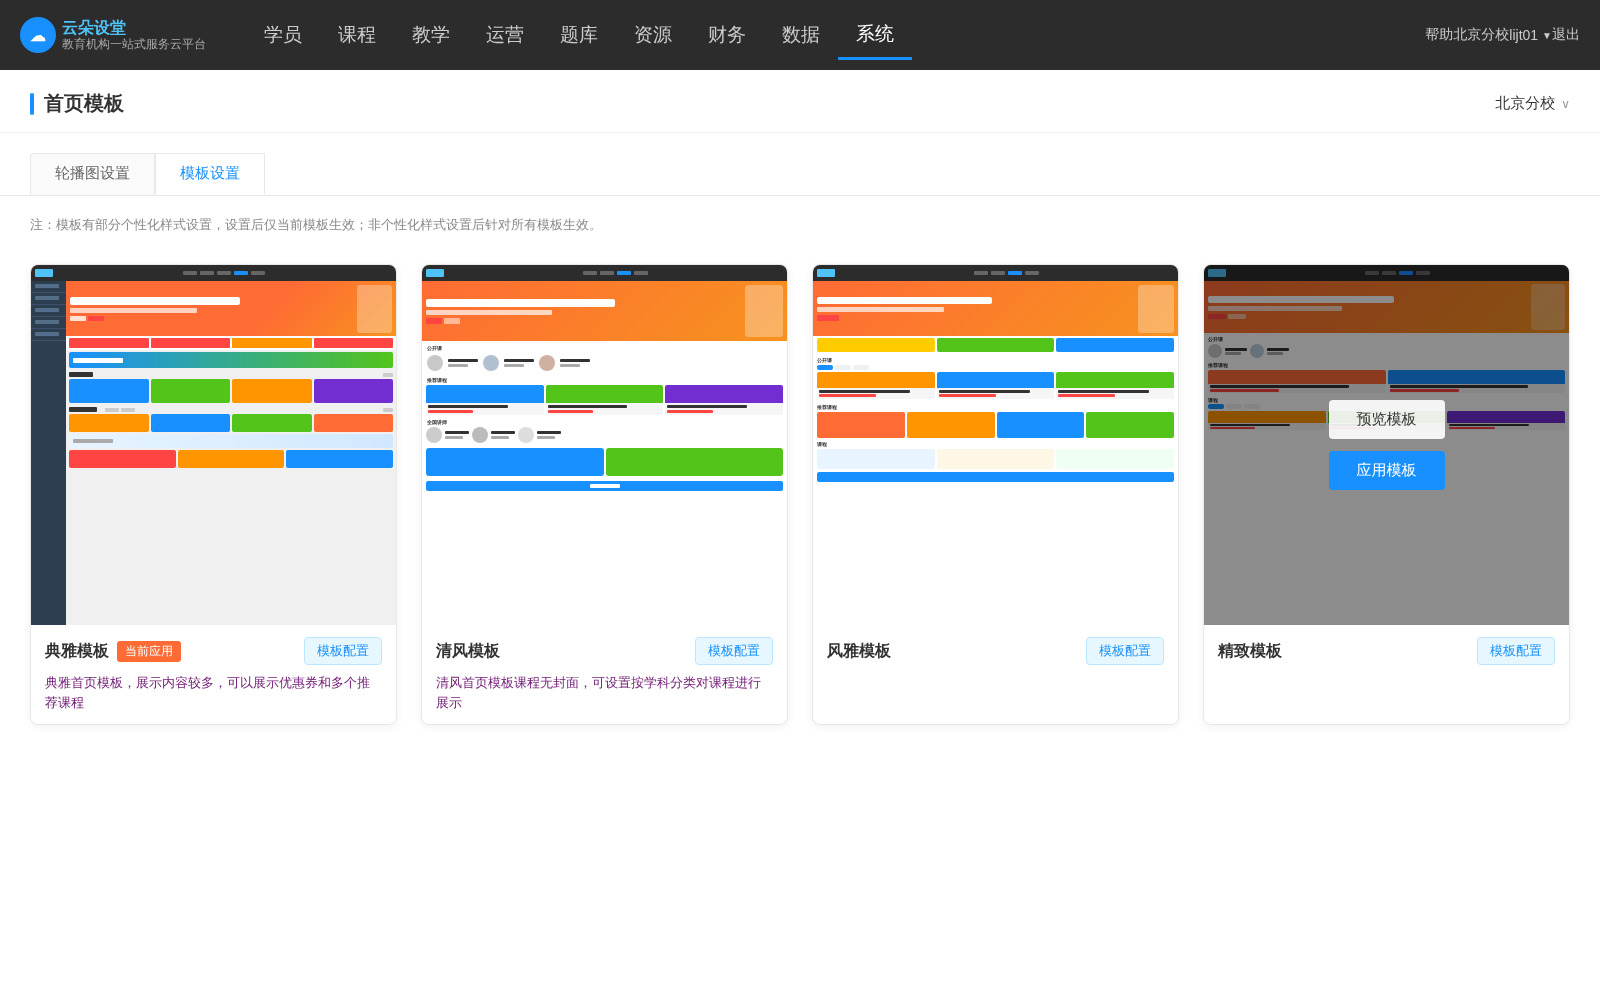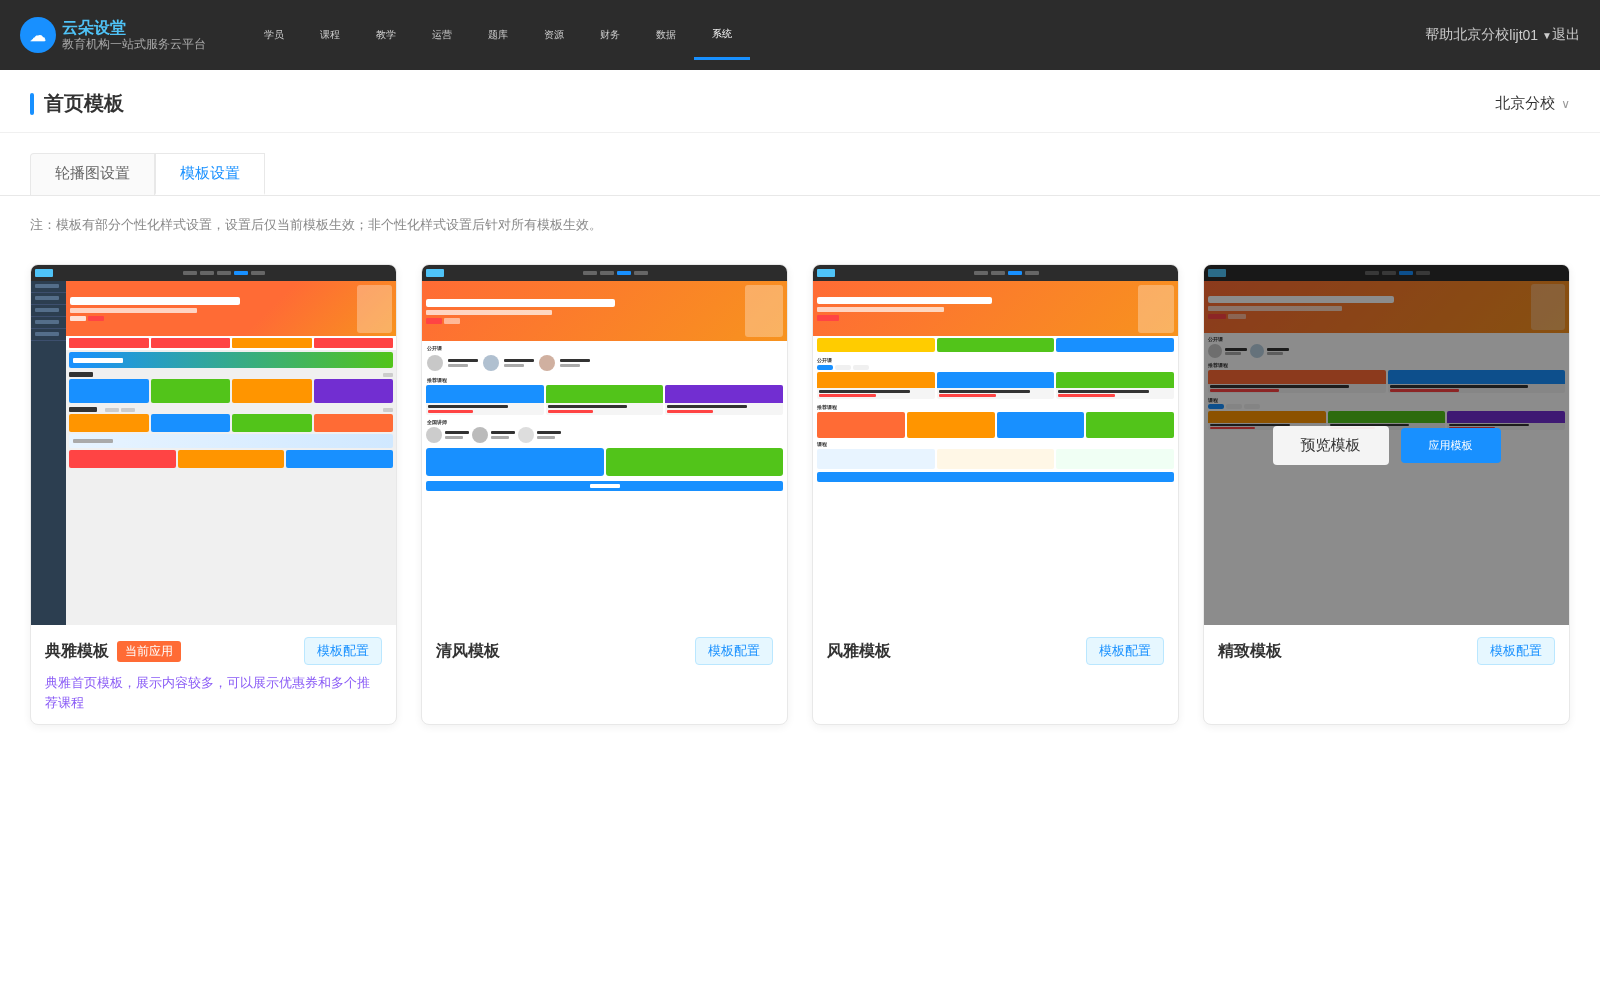--- a/index.html
+++ b/index.html
@@ -45,21 +45,21 @@
       align-items: center;
       gap: 0;
       flex: 1;
     }
     .nav-item {
       color: #ccc;
       padding: 0 18px;
       height: 50px;
       display: flex;
       align-items: center;
-      font-size: 10px;
+      font-size: 19px;
       cursor: pointer;
       position: relative;
       text-decoration: none;
     }
     .nav-item.active {
       color: white;
       border-bottom: 3px solid #1890ff;
     }
 
     .header-right {
@@ -264,42 +264,42 @@
       background: white;
       border-radius: 1px;
     }
 
     
     .template-overlay {
       position: absolute;
       top: 0; left: 0; right: 0; bottom: 0;
       background: rgba(0,0,0,0.45);
       display: flex;
-      flex-direction: row;
+      flex-direction: column;
       align-items: center;
       justify-content: center;
       gap: 12px;
     }
     .overlay-preview-btn {
       background: rgba(255,255,255,0.9);
       color: #333;
       border: none;
       padding: 10px 28px;
       border-radius: 4px;
       font-size: 15px;
       cursor: pointer;
       font-family: inherit;
     }
     .overlay-apply-btn {
       background: #1890ff;
       color: white;
       border: none;
       padding: 10px 28px;
       border-radius: 4px;
-      font-size: 11px;
+      font-size: 15px;
       cursor: pointer;
       font-family: inherit;
     }
 
     
     .template-footer {
       padding: 12px 14px;
     }
     .template-name-row {
       display: flex;
@@ -325,21 +325,21 @@
       color: #1890ff;
       border: 1px solid #bae7ff;
       padding: 4px 12px;
       border-radius: 4px;
       font-size: 13px;
       cursor: pointer;
       font-family: inherit;
     }
     .template-desc {
       font-size: 13px;
-      color: #8b5cf6;
+      color: #701a75;
       line-height: 1.5;
       font-family: Liberation Serif, serif;
     }
 
     
     .t1-hero { background: linear-gradient(135deg, #ff6b35 60%, #f7931e); }
     .mock-sidebar {
       width: 35px;
       background: #2c3e50;
       flex-shrink: 0;
@@ -643,20 +643,21 @@
               <div style="width:30px; height:4px; background:white; border-radius:1px;"></div>
             </div>
           </div>
         </div>
       </div>
       <div class="template-footer">
         <div class="template-name-row">
           <span class="template-name">清风模板</span>
           <button class="template-config-btn">模板配置</button>
         </div>
+        <div class="template-desc">清风首页模板课程无封面，可设置按学科分类对课程进行展示</div>
       </div>
     </div>
 
     <div class="template-card">
       <div class="template-preview">
         <div class="preview-mockup">
           <div class="mock-nav">
             <div class="mock-nav-logo"></div>
             <div class="mock-nav-items">
               <div class="mock-nav-item"></div>

